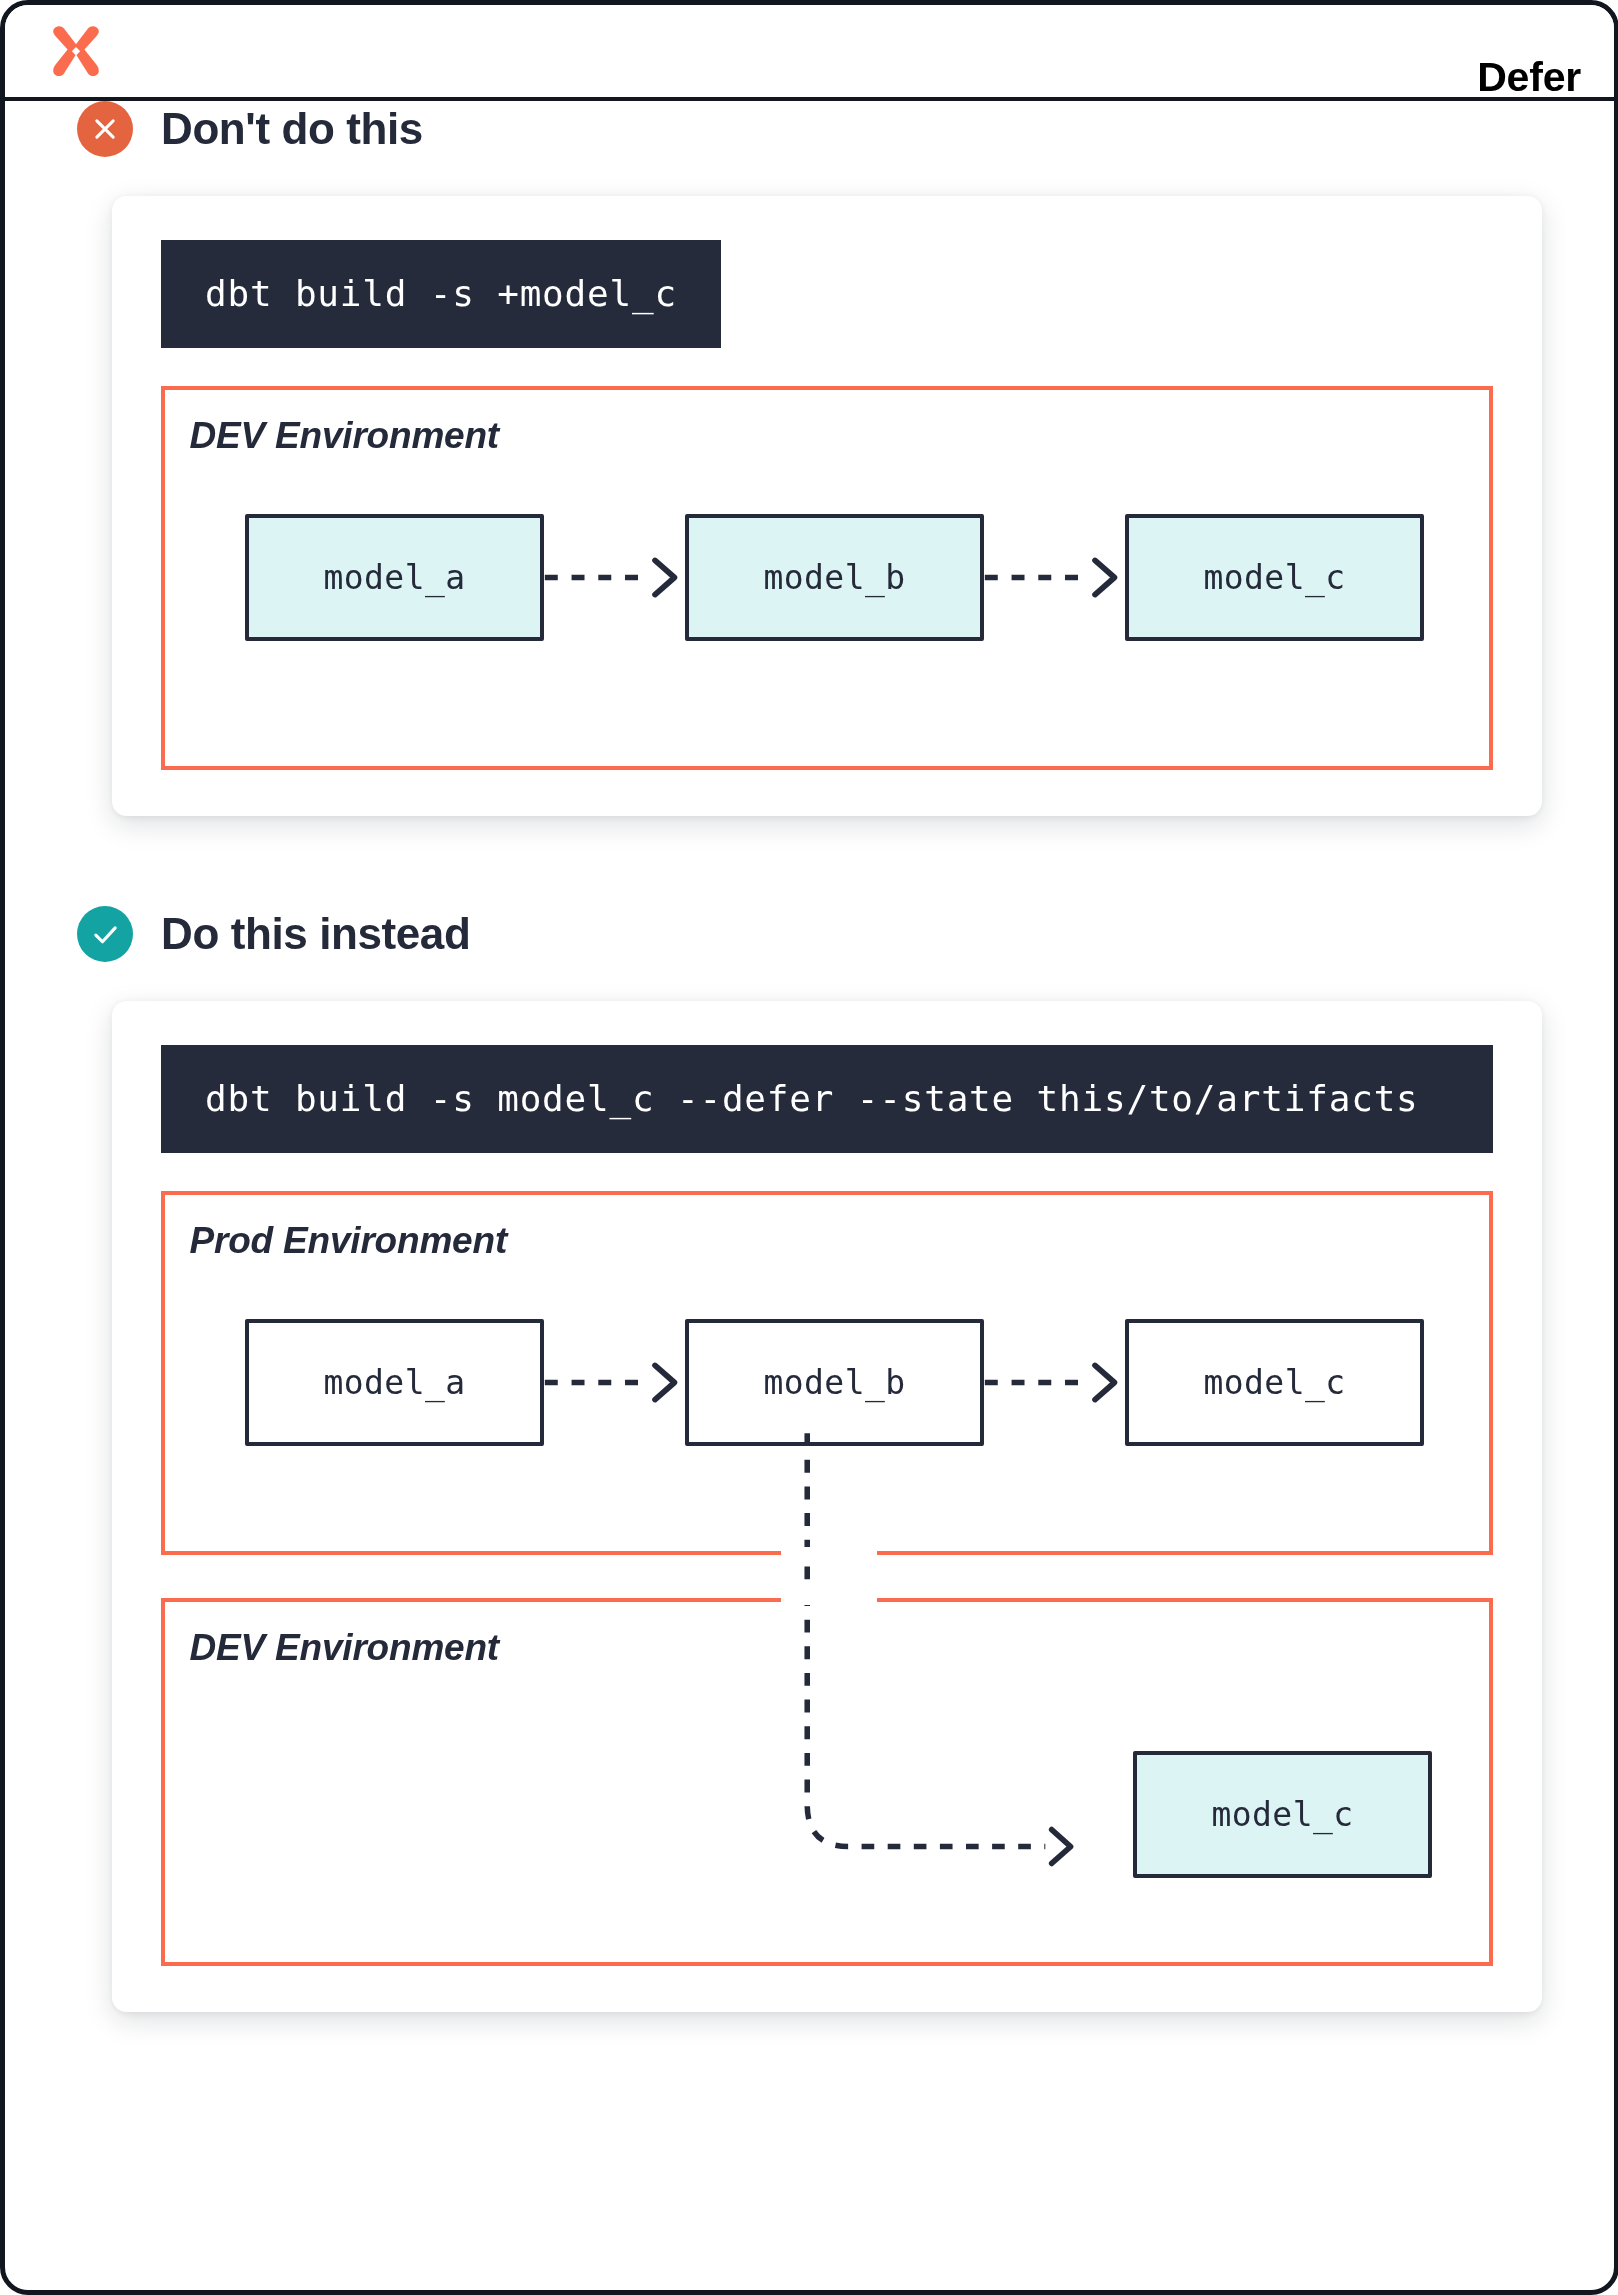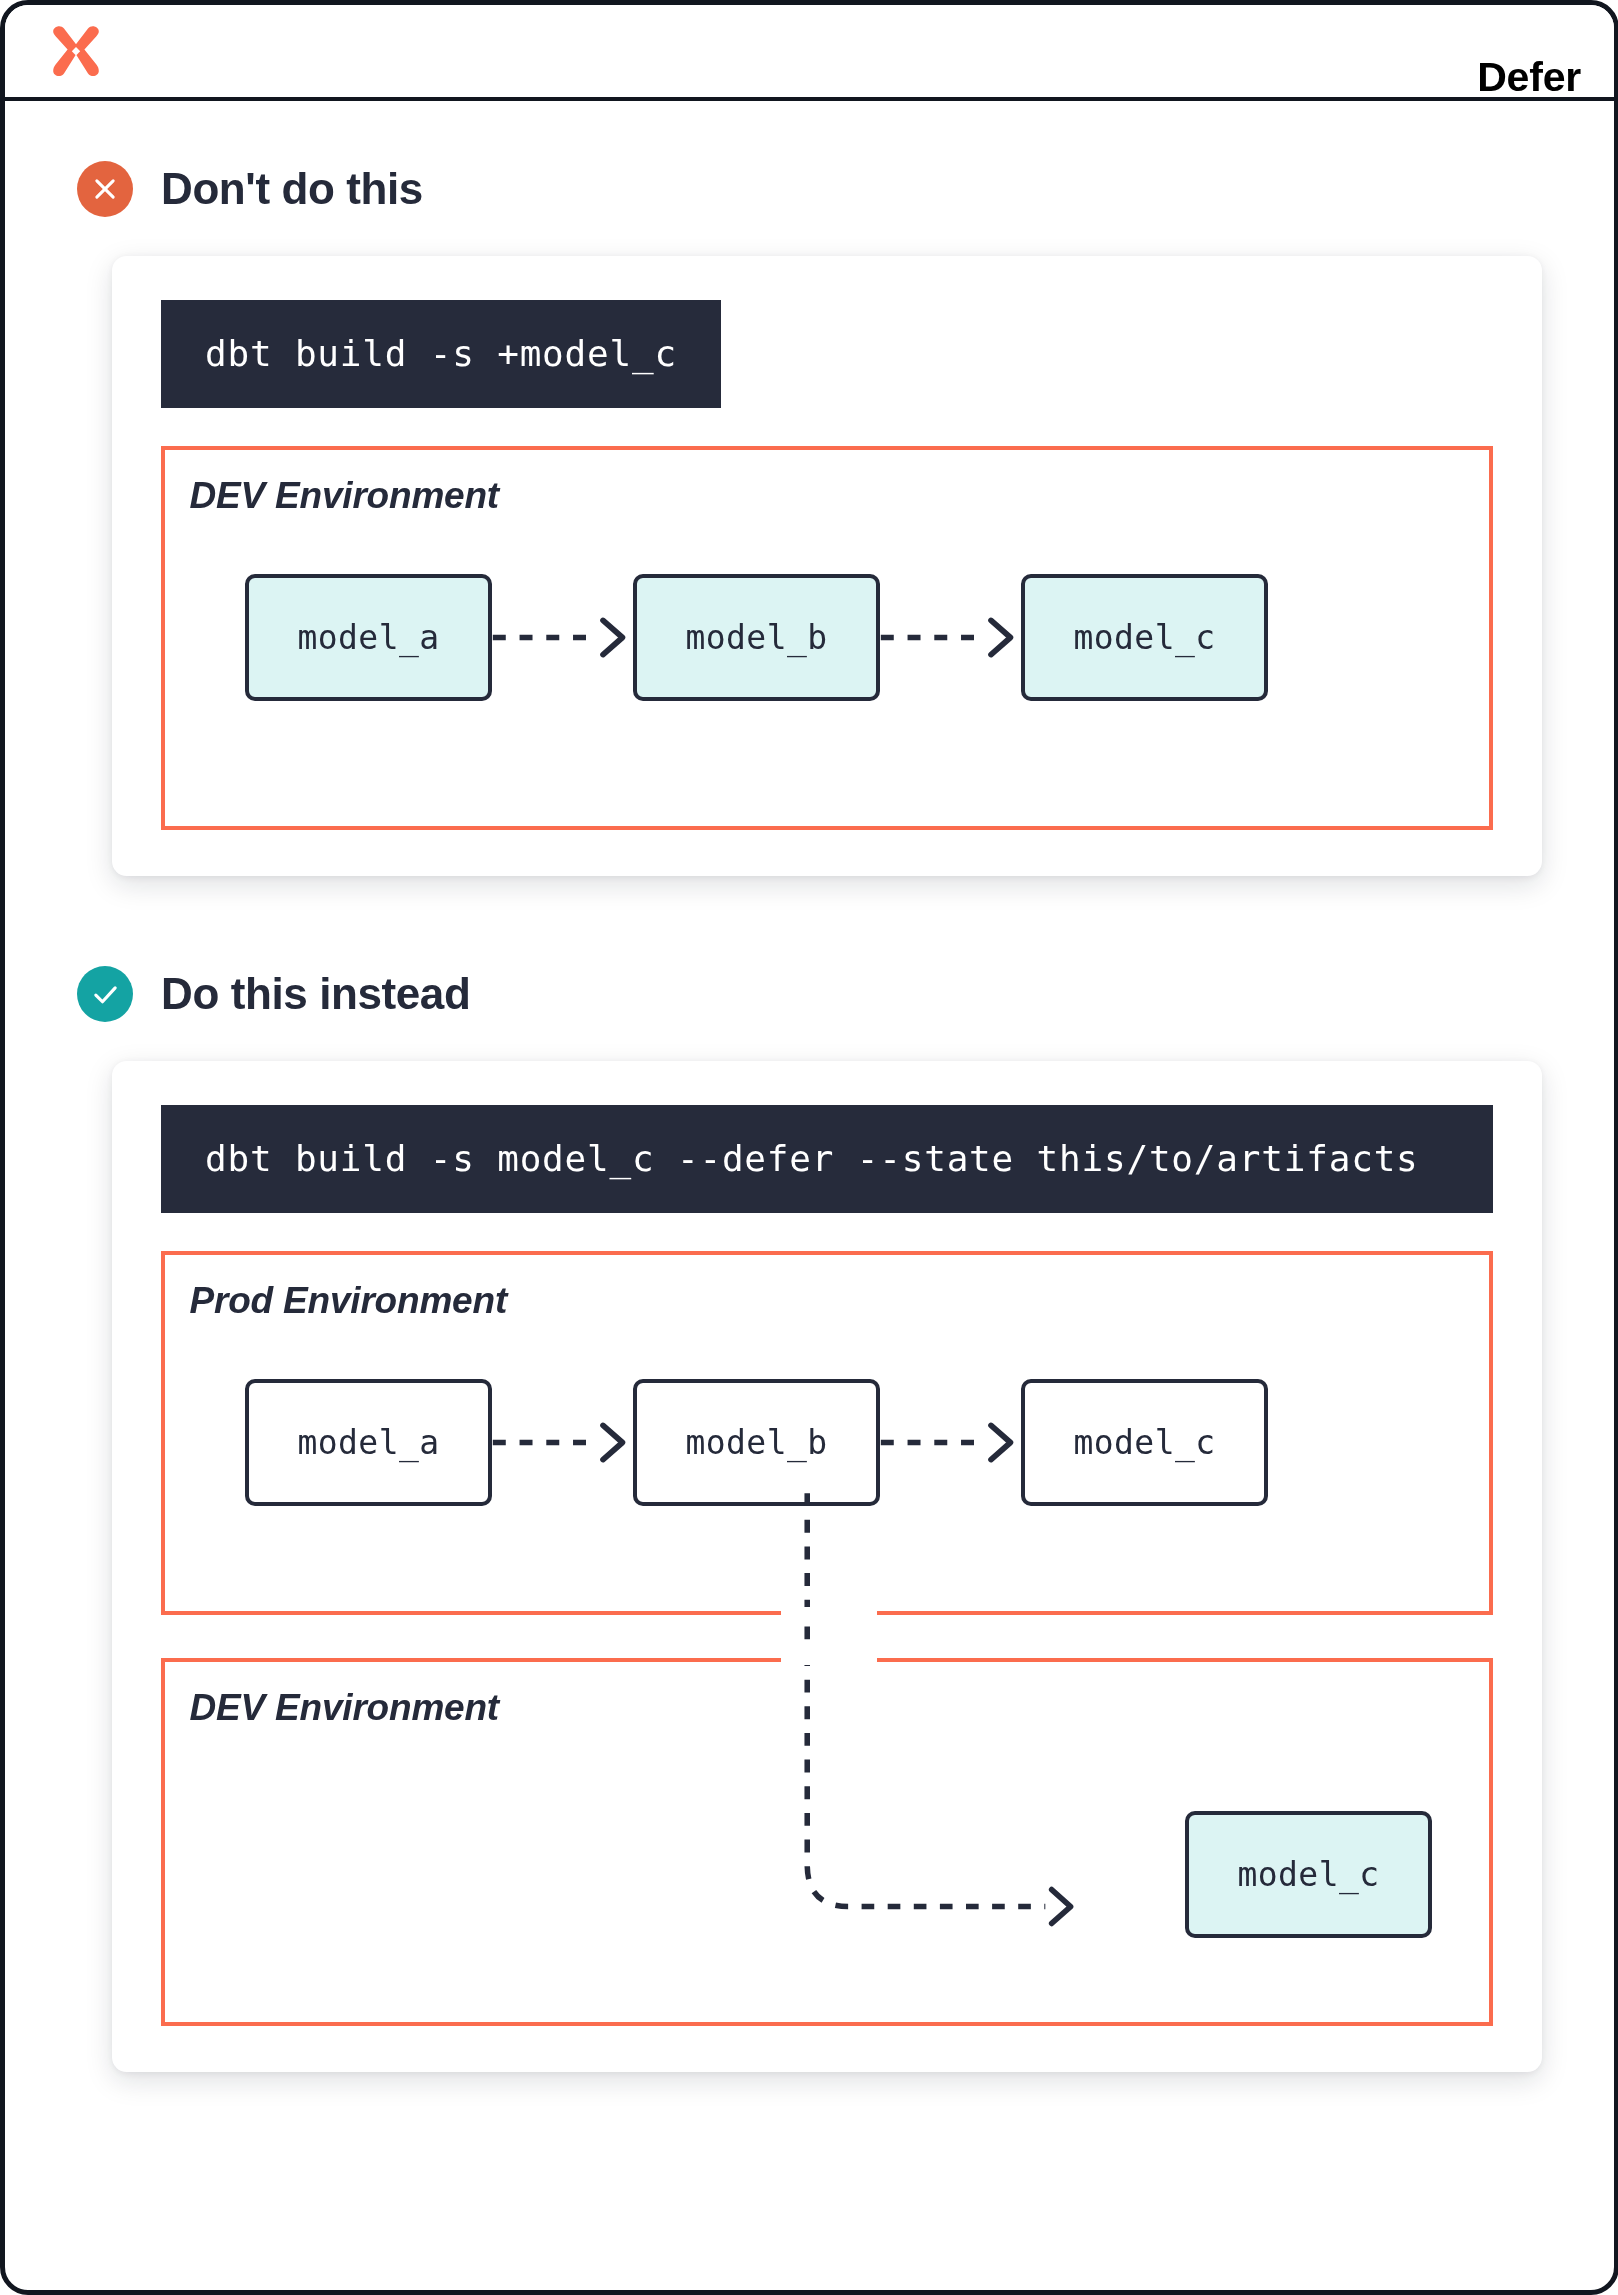--- a/index.html
+++ b/index.html
@@ -57,21 +57,21 @@
     padding: 0 72px;
     background: #ffffff;
   }
 
   
   .section-head {
     display: flex;
     align-items: center;
     gap: 28px;
   }
-  .sec1-head { margin-top: 60px; }
+  .sec1-head { }
   .sec2-head { margin-top: 90px; }
 
   .badge {
     width: 56px;
     height: 56px;
     border-radius: 50%;
     display: flex;
     align-items: center;
     justify-content: center;
     flex: 0 0 auto;
@@ -140,24 +140,24 @@
     position: absolute;
     left: 0;
     top: 124px;
     width: 100%;
     display: flex;
     align-items: center;
     padding-left: 80px;
     box-sizing: border-box;
   }
   .node {
-    width: 247px;
+    width: 299px;
     height: 127px;
     border: 4.1px solid #252A3A;
-    border-radius: 10px;
+    border-radius: 2px;
     display: flex;
     align-items: center;
     justify-content: center;
     font-family: "DejaVu Sans Mono", "Liberation Mono", monospace;
     font-size: 33px;
     color: #252A3A;
     box-sizing: border-box;
     background: #ffffff;
     letter-spacing: 0.4px;
   }

